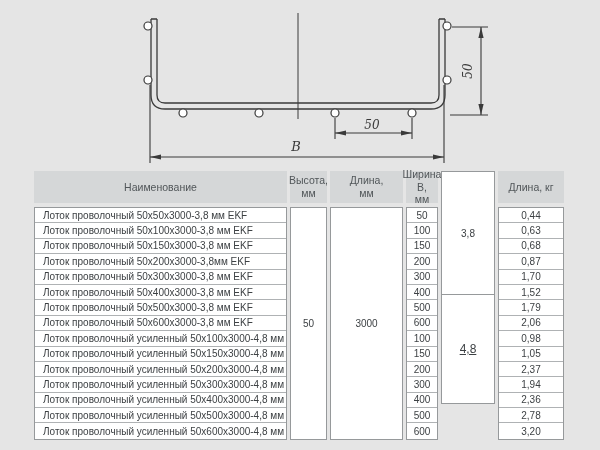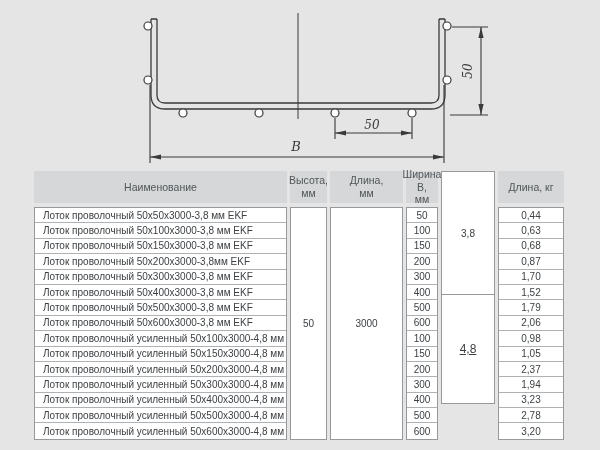--- a/index.html
+++ b/index.html
@@ -179,20 +179,20 @@
           <div class="cell">0,68</div>
           <div class="cell">0,87</div>
           <div class="cell">1,70</div>
           <div class="cell">1,52</div>
           <div class="cell">1,79</div>
           <div class="cell">2,06</div>
           <div class="cell">0,98</div>
           <div class="cell">1,05</div>
           <div class="cell">2,37</div>
           <div class="cell">1,94</div>
-          <div class="cell">3,23</div>
+          <div class="cell">2,36</div>
           <div class="cell">2,78</div>
           <div class="cell">3,20</div>
         </div>
     </div>
 
   </div>
 </div>
 
 </body></html>

